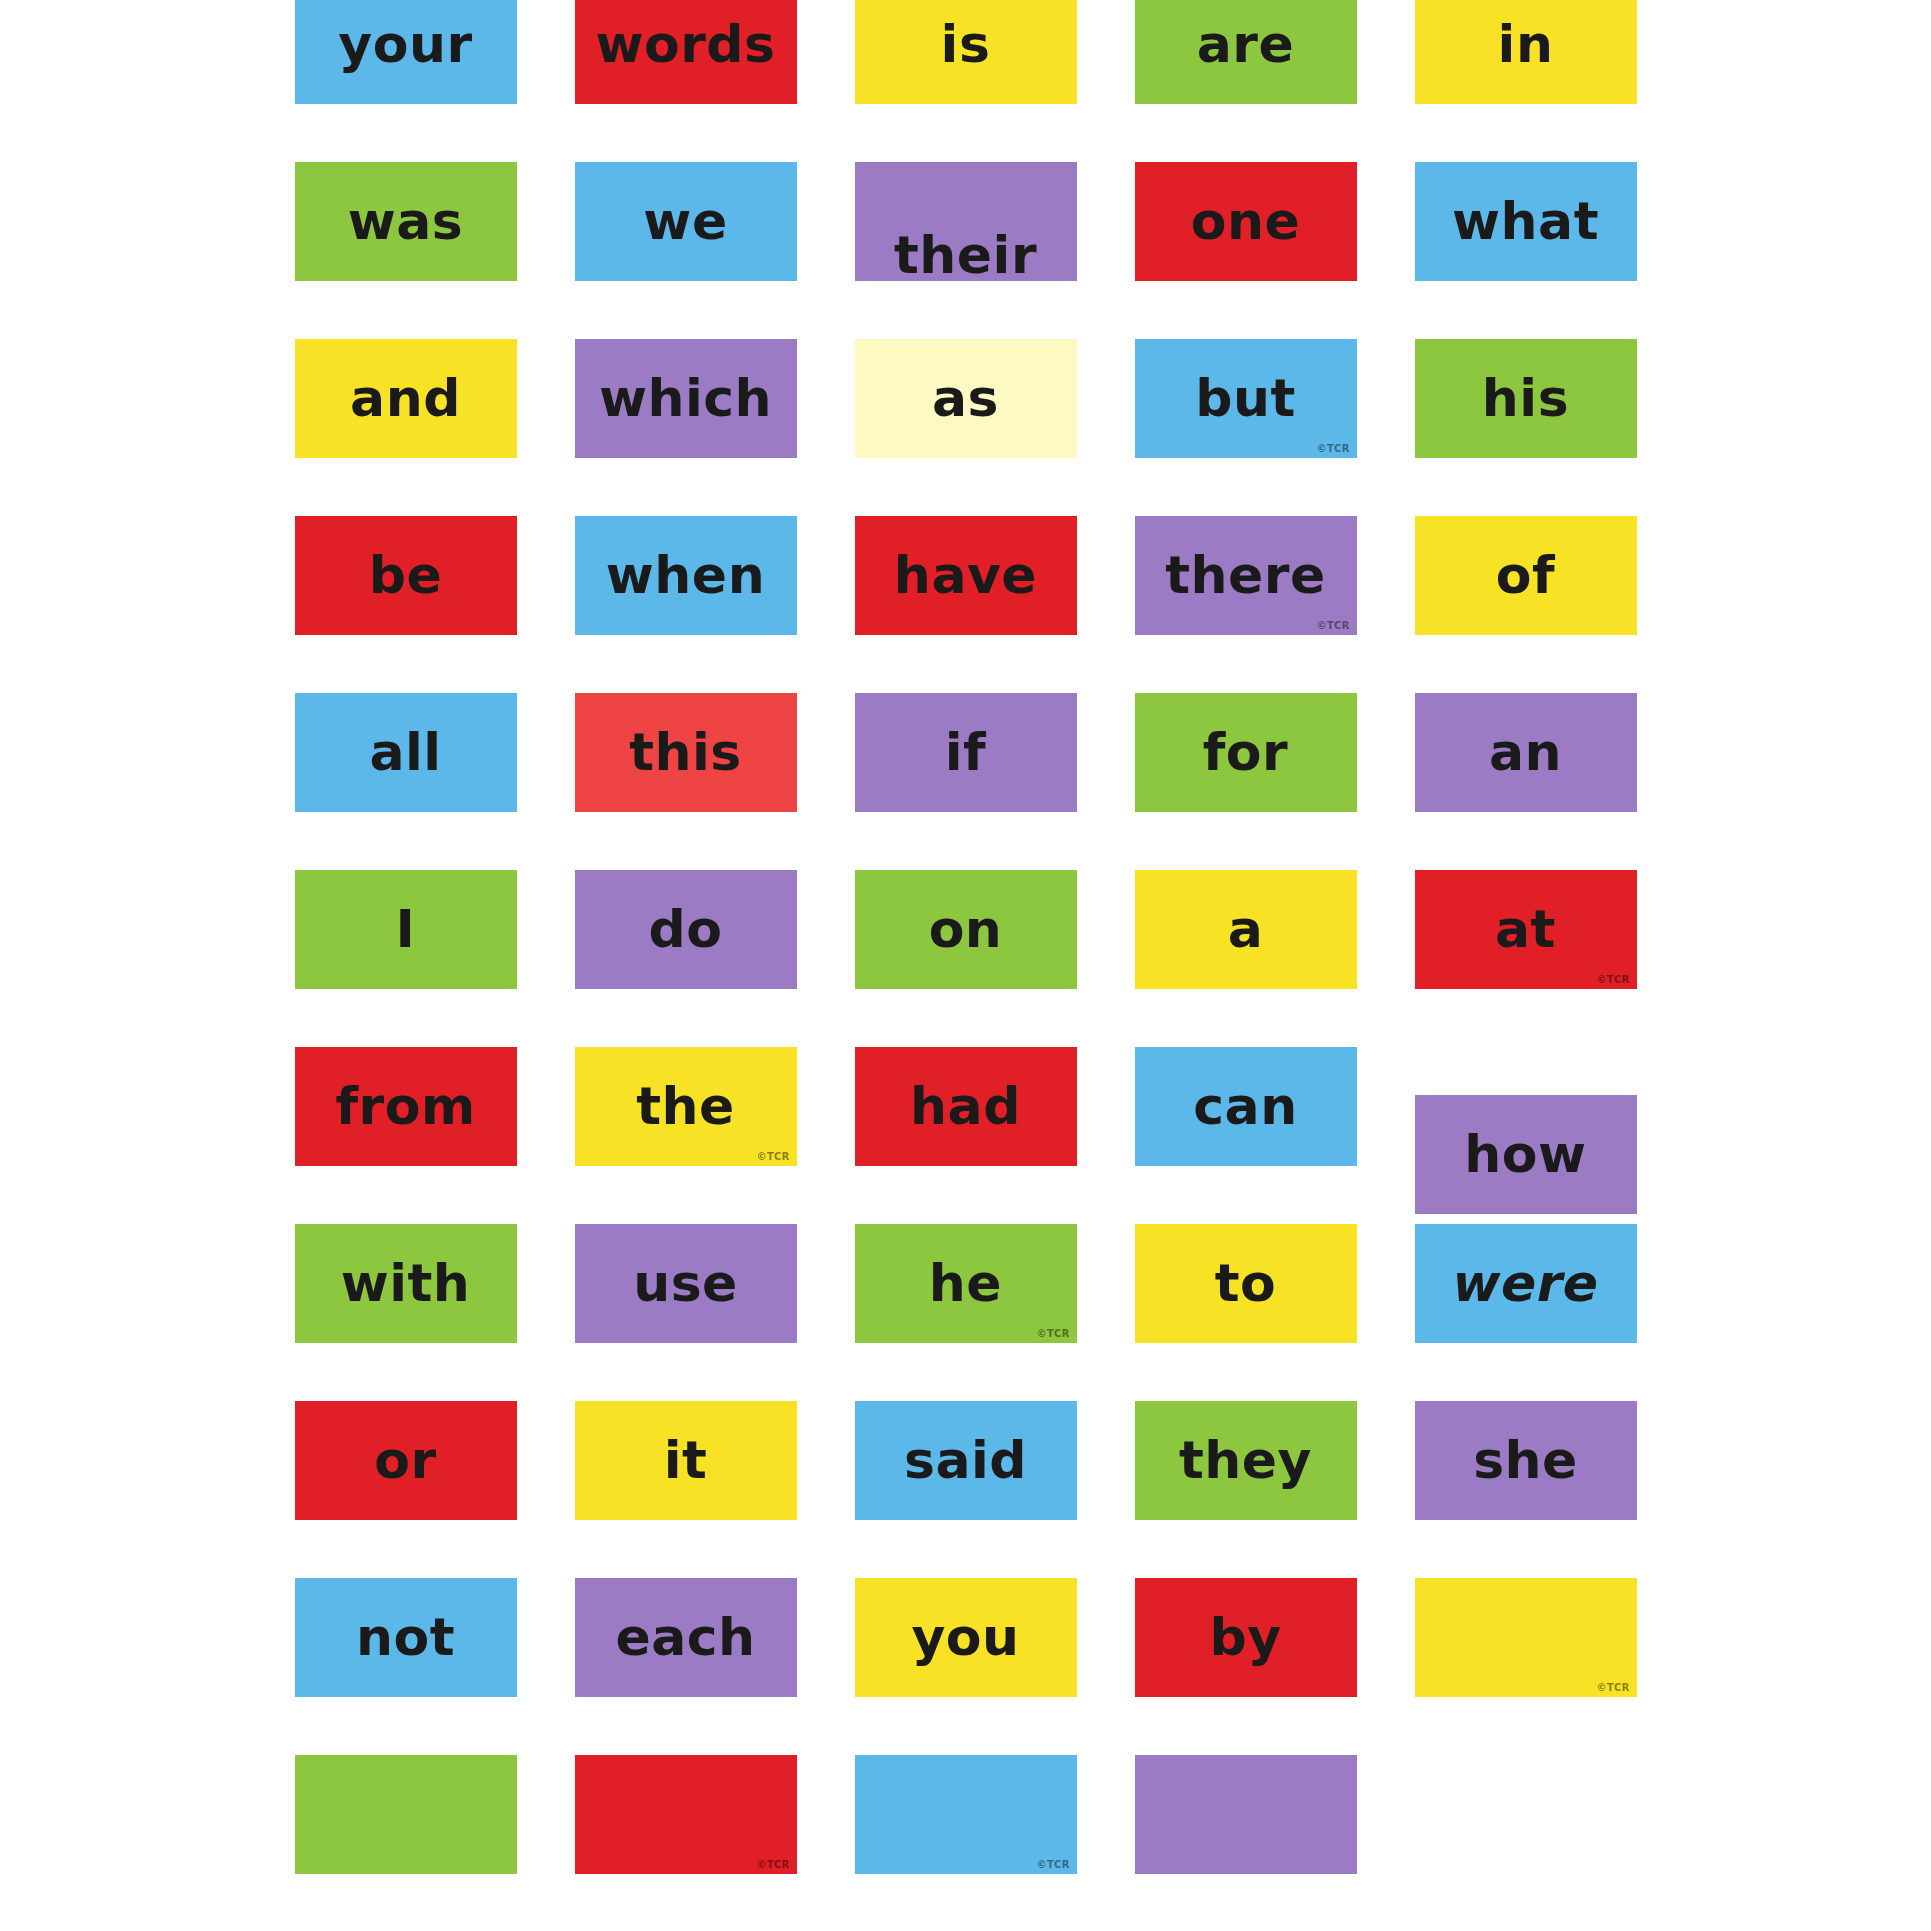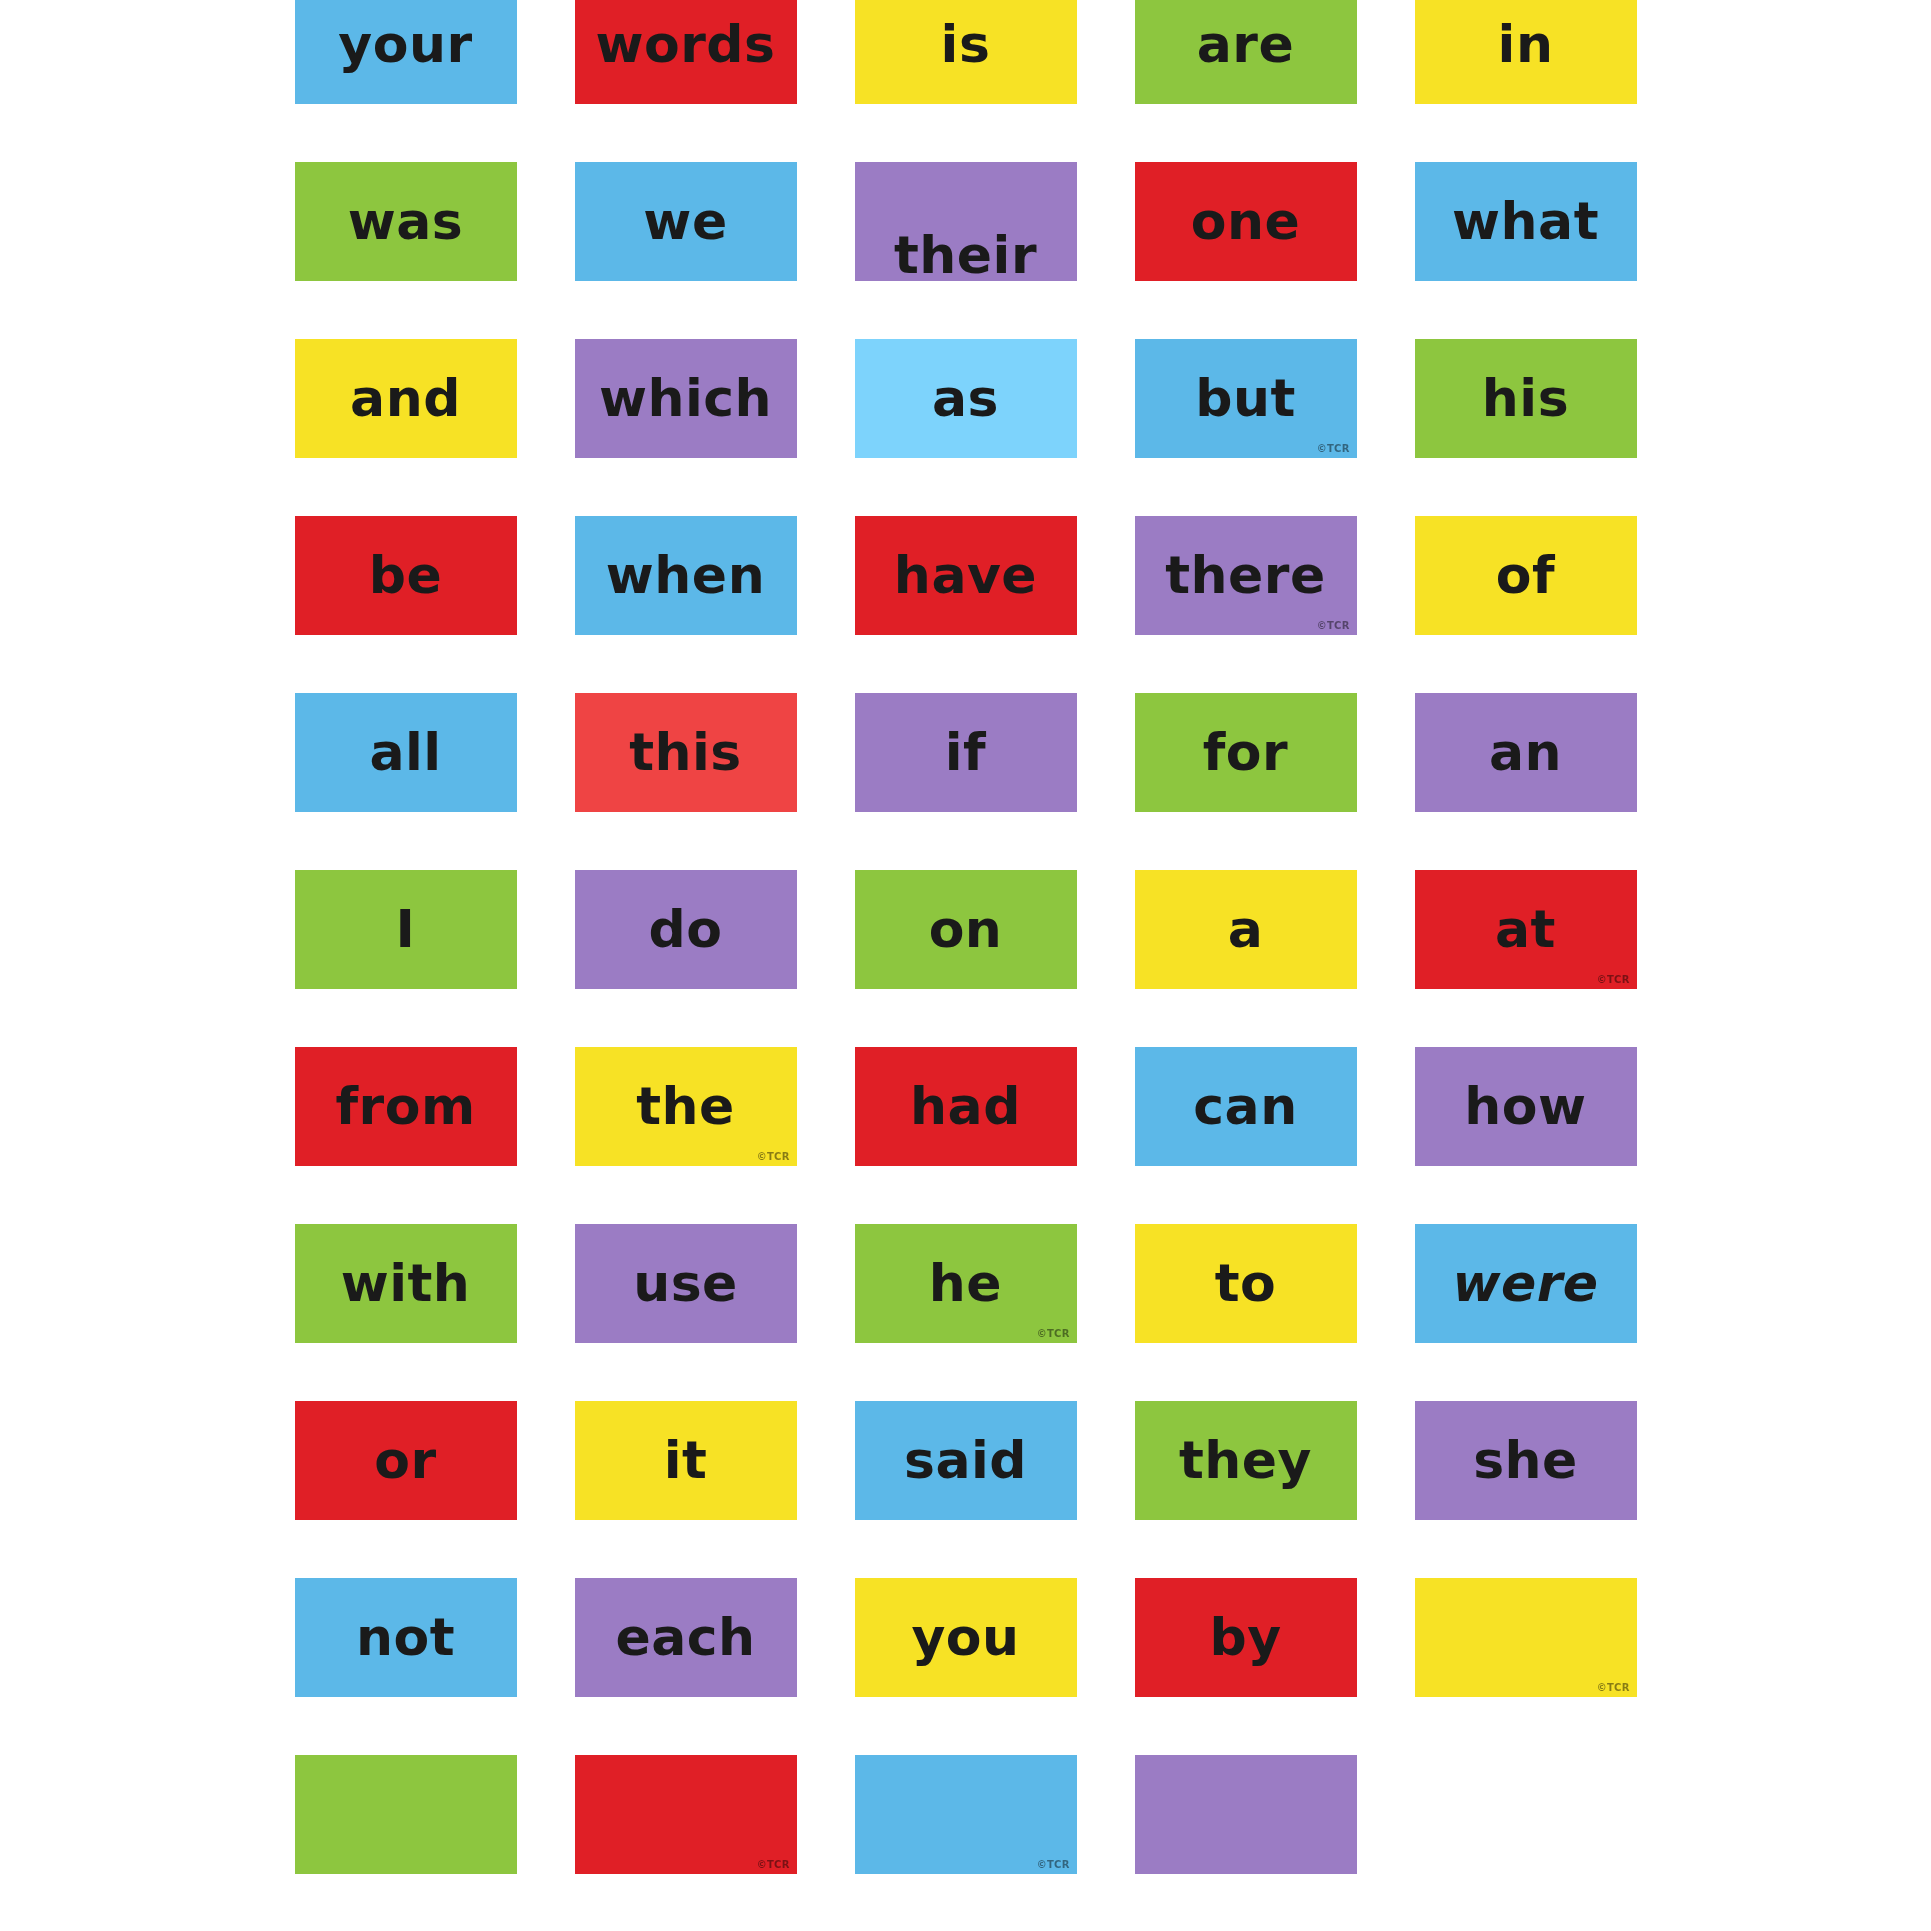--- a/index.html
+++ b/index.html
@@ -94,21 +94,21 @@
     </div>
     <div class="card" style="background-color: rgb(92, 184, 232);">
       <span class="word">what</span>
     </div>
     <div class="card" style="background-color: rgb(247, 226, 37);">
       <span class="word">and</span>
     </div>
     <div class="card" style="background-color: rgb(155, 124, 196);">
       <span class="word">which</span>
     </div>
-    <div class="card" style="background-color: #7dd3fc;">
+    <div class="card" style="background-color: #fef9c3;">
       <span class="word">as</span>
     </div>
     <div class="card" style="background-color: rgb(92, 184, 232);">
       <span class="word">but</span>
       <span class="mark">©TCR</span>
     </div>
     <div class="card" style="background-color: rgb(141, 198, 63);">
       <span class="word">his</span>
     </div>
     <div class="card" style="background-color: rgb(224, 31, 38);">
@@ -164,21 +164,21 @@
     <div class="card" style="background-color: rgb(247, 226, 37);">
       <span class="word">the</span>
       <span class="mark">©TCR</span>
     </div>
     <div class="card" style="background-color: rgb(224, 31, 38);">
       <span class="word">had</span>
     </div>
     <div class="card" style="background-color: rgb(92, 184, 232);">
       <span class="word">can</span>
     </div>
-    <div class="card" style="background-color: rgb(155, 124, 196);">
+    <div class="card" style="background-color: rgb(155, 124, 196); margin-top: 48px;">
       <span class="word">how</span>
     </div>
     <div class="card" style="background-color: rgb(141, 198, 63);">
       <span class="word">with</span>
     </div>
     <div class="card" style="background-color: rgb(155, 124, 196);">
       <span class="word">use</span>
     </div>
     <div class="card" style="background-color: rgb(141, 198, 63);">
       <span class="word">he</span>

